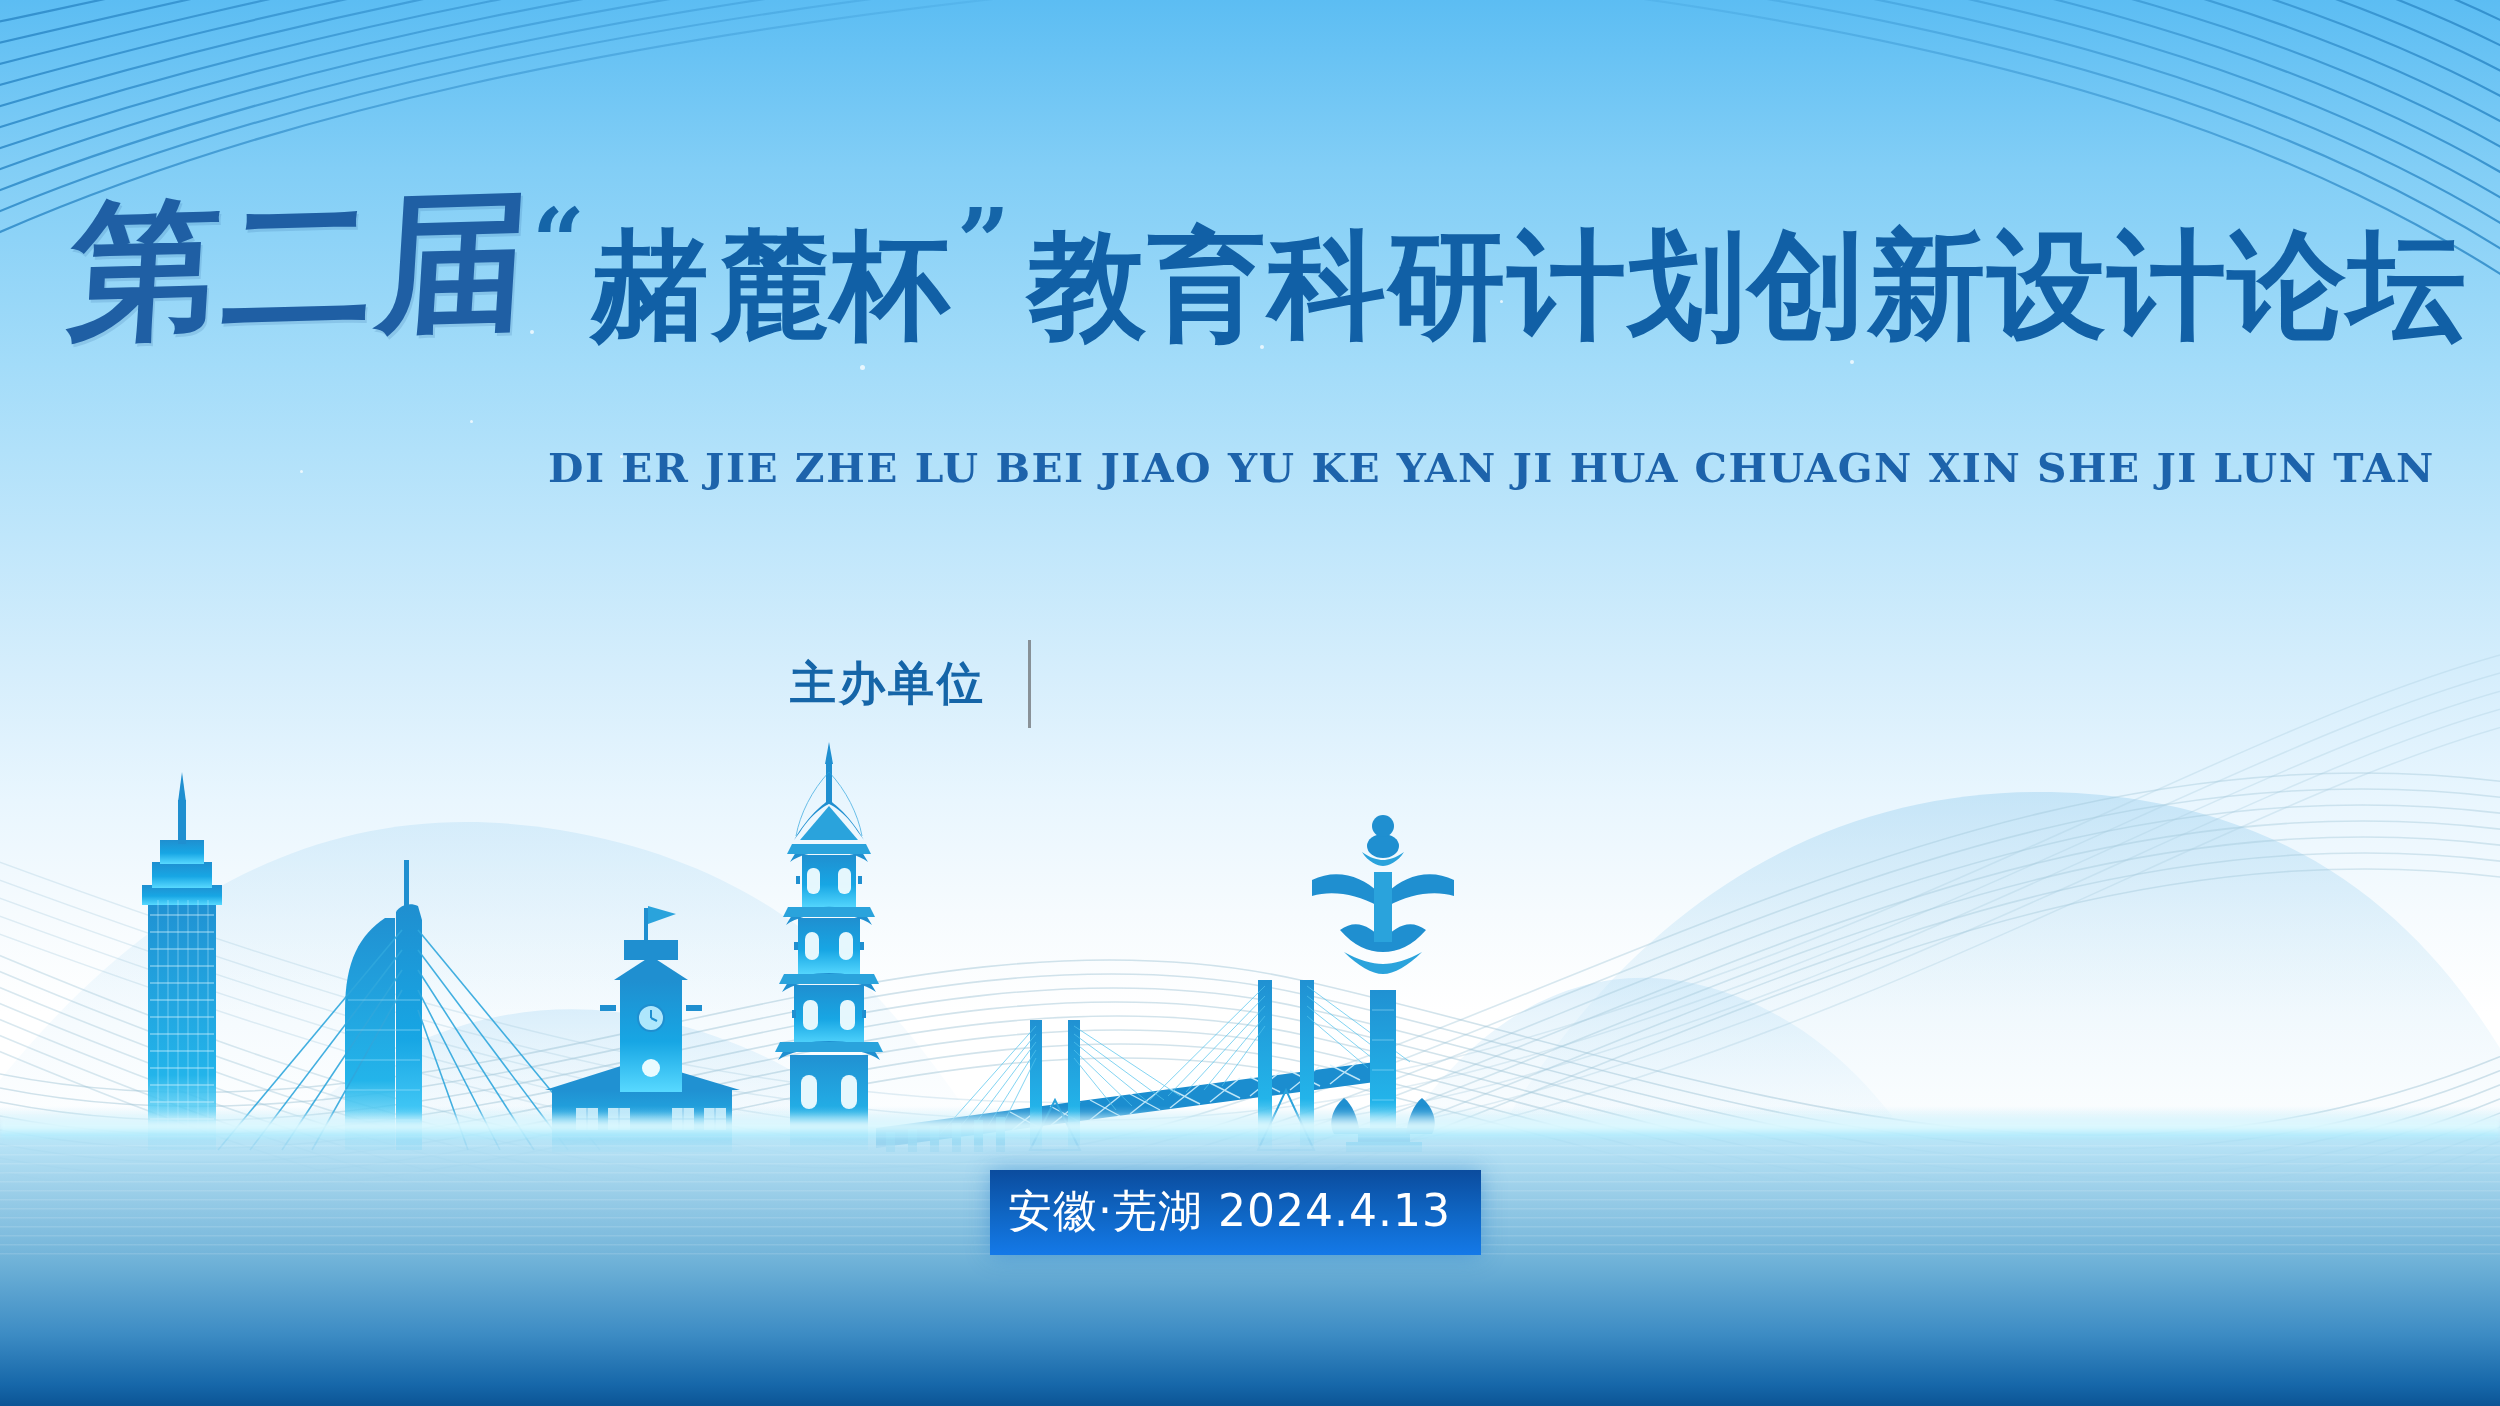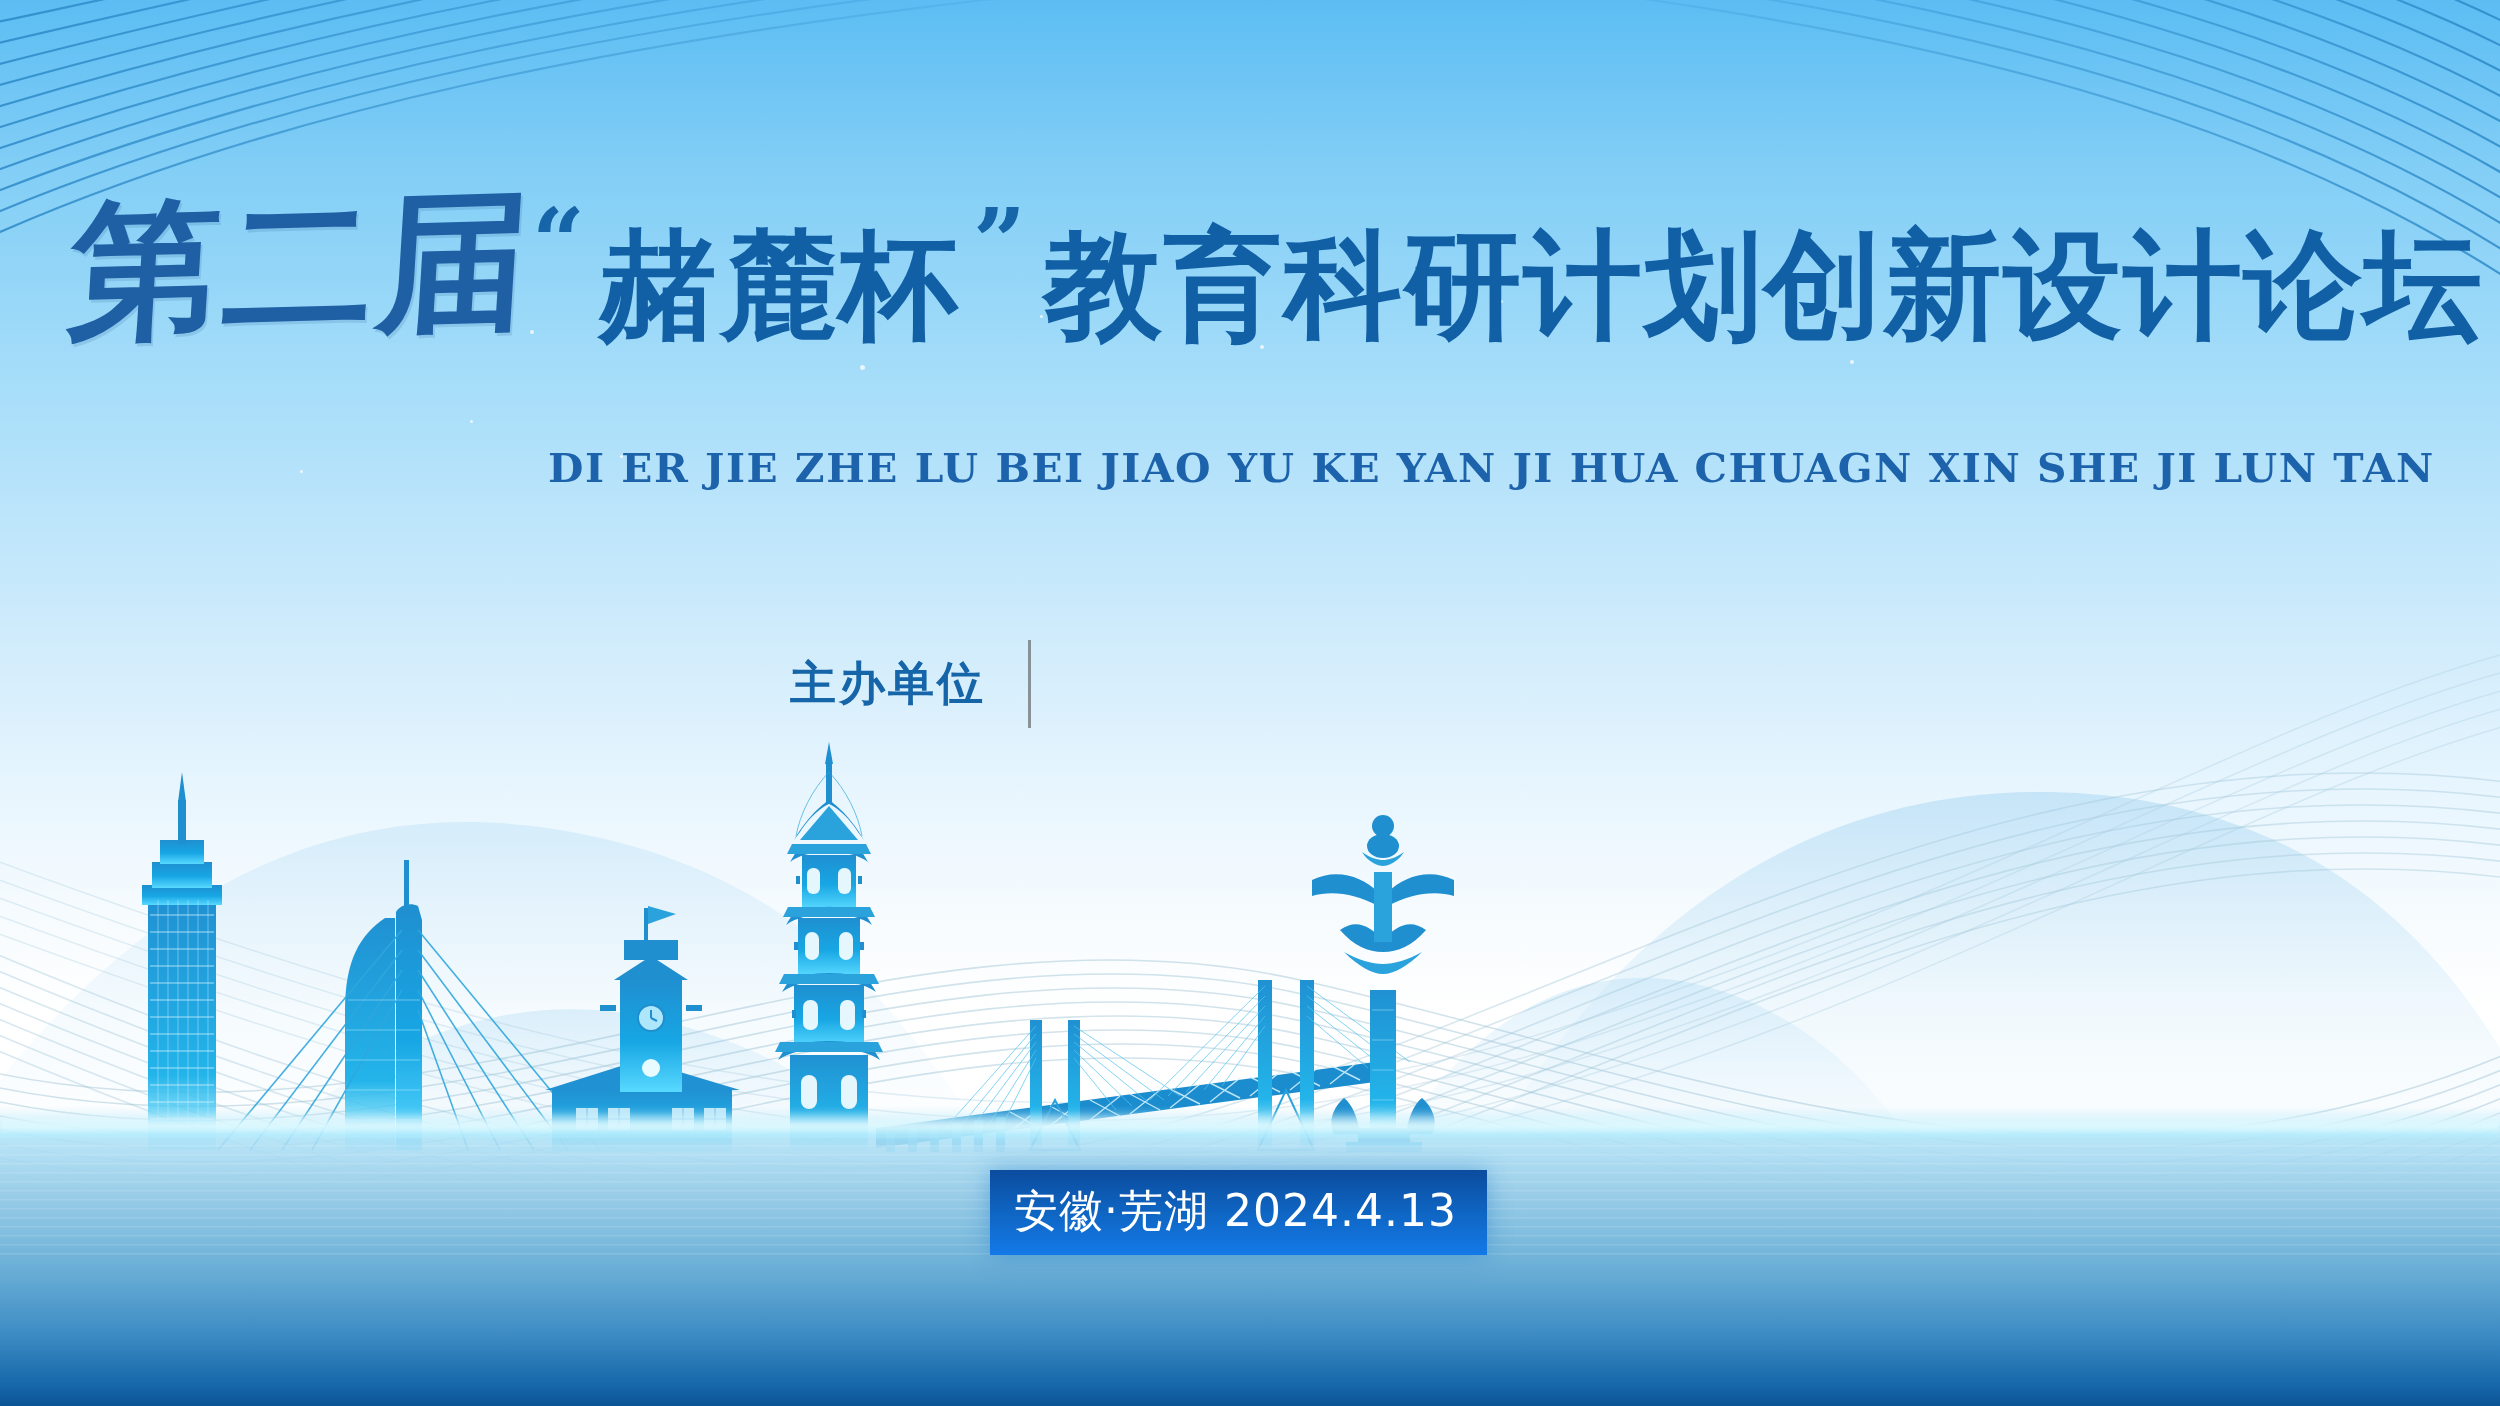--- a/index.html
+++ b/index.html
@@ -73,21 +73,21 @@
   }
   .quote.close { align-self:flex-start; }
   .cupname, .maintitle {
     font-family:"DejaVu Sans", sans-serif;
     font-weight:700;
     font-size:118px; line-height:1;
     color:#1160a6;
     letter-spacing:2px;
     padding-bottom:2px;
   }
-  .cupname { margin:0 14px; }
+  .cupname { margin:0 6px; }
   .maintitle { margin-left:18px; }
 
   .pinyin {
     position:absolute; left:548px; top:444px;
     font-family:"DejaVu Serif", serif;
     font-weight:700;
     font-size:40px;
     letter-spacing:1.5px;
     color:#1d63ab;
     white-space:nowrap;
@@ -111,21 +111,21 @@
   }
   .org-name {
     font-family:"DejaVu Sans", sans-serif;
     font-size:46px; font-weight:700; color:#4a4a4a;
     letter-spacing:2px;
   }
 
   
   .date-banner {
     position:absolute; left:990px; top:1170px;
-    padding:12px 30px 14px 24px;
+    padding:12px 30px 14px 18px;
     background:linear-gradient(180deg,#0b4c9e 0%,#0f66c4 52%,#1479e8 100%);
     box-shadow:0 0 22px rgba(30,120,200,.45);
   }
   .date-banner span {
     font-family:"DejaVu Sans", sans-serif;
     font-size:44px; color:#ffffff; font-weight:400;
     letter-spacing:1px; white-space:nowrap;
   }
 
   

